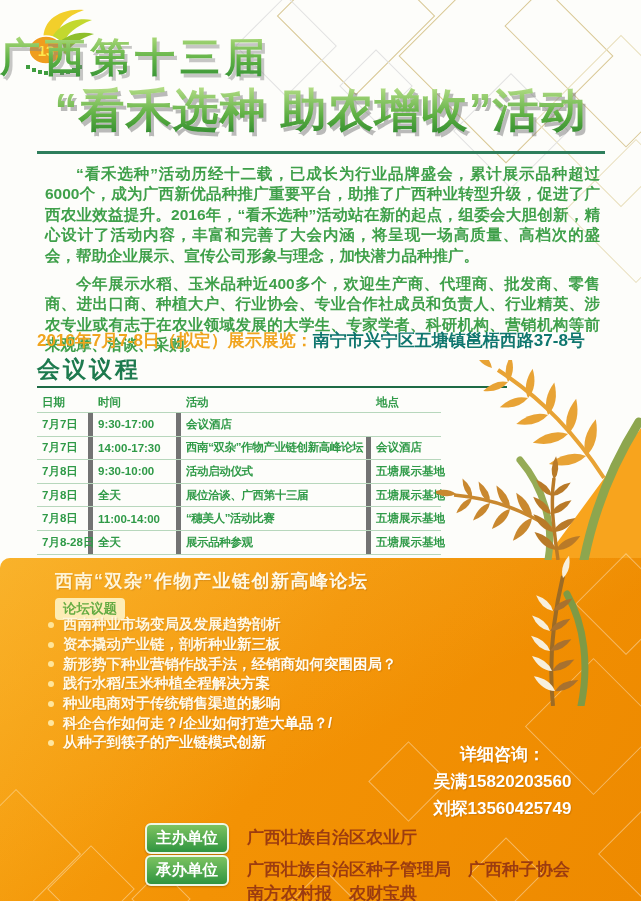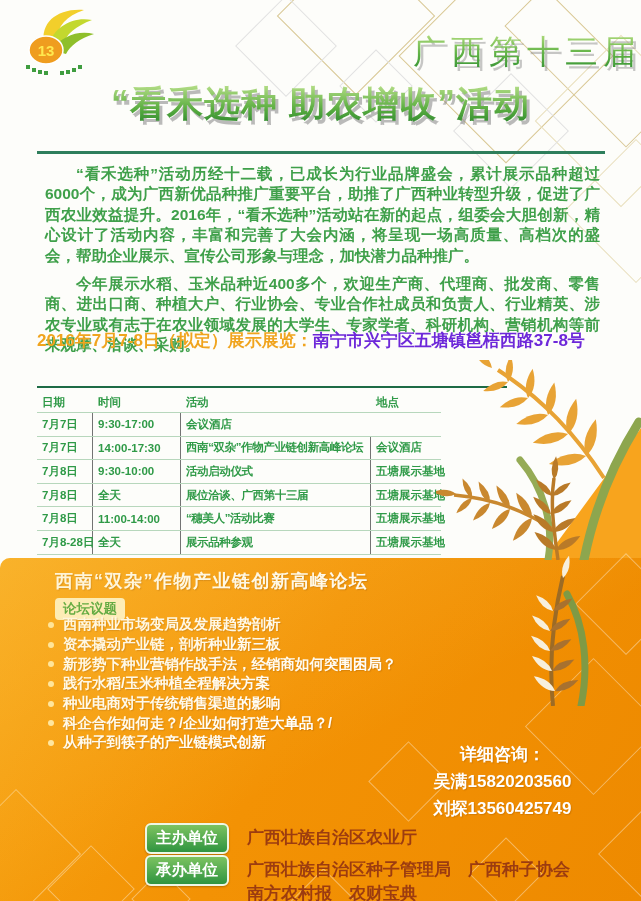--- a/index.html
+++ b/index.html
@@ -8,53 +8,53 @@
     background:#fdfdfa;font-family:"Liberation Sans",sans-serif;
   }
   
   .dm{position:absolute;border:1px solid #d8c793;transform:rotate(45deg);pointer-events:none;}
   .dm.gray{border-color:#e2e2e2;}
   .dm.faint{border-color:#e8dfbd;}
   .odm{position:absolute;border:1.5px solid rgba(255,255,255,.38);transform:rotate(45deg);pointer-events:none;}
 
   
   .edition-title{
-    position:absolute;top:30px;left:0;width:100%;text-align:right;
-    font-size:33px;font-weight:400;letter-spacing:5px;
+    position:absolute;top:30px;left:0;width:100%;text-align:left;
+    font-size:40px;font-weight:700;letter-spacing:5px;
     background:linear-gradient(180deg,#bfe387 0%,#5cb043 55%,#2c8a33 100%);
     -webkit-background-clip:text;background-clip:text;color:transparent;
     filter:drop-shadow(3px 4px 0 rgba(130,130,130,.45));
   }
   .main-title{
     position:absolute;top:80px;left:0;width:100%;text-align:center;white-space:nowrap;
-    font-size:36px;font-weight:900;letter-spacing:1px;
+    font-size:46px;font-weight:900;letter-spacing:1px;
     background:linear-gradient(180deg,#c8e896 0%,#58ac3f 60%,#237e2c 100%);
     -webkit-background-clip:text;background-clip:text;color:transparent;
     filter:drop-shadow(3px 4px 0 rgba(120,120,120,.5));
   }
   .title-rule{position:absolute;top:151px;left:37px;width:568px;height:3px;background:#2e7e5c;}
 
   .intro{position:absolute;top:156px;left:37px;width:571px;color:#3fa04a;
     font-size:15.5px;line-height:20.4px;text-align:justify;font-weight:600;}
   .intro p{margin:8px;text-indent:2em;}
 
   .date-line{position:absolute;top:329px;left:37px;font-size:17px;font-weight:bold;white-space:nowrap;}
   .date-label{color:#f0a41e;}
-  .venue{color:#6d28d9;}
+  .venue{color:#0f766e;}
 
   .agenda-title{position:absolute;top:354px;left:37px;font-size:23px;font-weight:bold;color:#1d7a4e;letter-spacing:3px;}
   .agenda-rule{position:absolute;top:386px;left:37px;width:470px;height:2px;background:#1d6b45;}
 
   .agenda-table{position:absolute;top:392px;left:37px;width:404px;color:#2f9a47;font-weight:bold;font-size:11.5px;}
   .ag-row{display:grid;grid-template-columns:56px 88px 190px 70px;}
   .ag-head{height:20px;}
   .ag-r{height:22.6px;border-top:1px solid #b7d7bc;}
   .ag-r:last-child{border-bottom:1px solid #b7d7bc;}
   .cell{display:flex;align-items:center;padding-left:5px;white-space:nowrap;overflow:visible;}
-  .ag-r .c1,.ag-r .c2,.ag-r .c3{border-right:1px solid #737373;}
+  .ag-r .c1,.ag-r .c2,.ag-r .c3{border-right:5px solid #737373;}
   .c3{letter-spacing:-.4px;}
 
   .wheat-top{position:absolute;right:0;top:360px;z-index:3;}
   .orange-wedge{position:absolute;left:545px;top:428px;width:96px;height:131px;background:#f8a41d;
     clip-path:polygon(100% 0,100% 100%,0 100%);}
 
   .orange-section{position:absolute;left:0;top:558px;width:641px;height:343px;
     background:linear-gradient(115deg,#f7a312 0%,#f39204 45%,#ee8a00 100%);
     border-radius:10px 0 0 0;}
   .orange-section::after{content:"";position:absolute;inset:0;border-radius:10px 0 0 0;
@@ -120,20 +120,21 @@
 
   <div class="intro">
     <p>“看禾选种”活动历经十二载，已成长为行业品牌盛会，累计展示品种超过6000个，成为广西新优品种推广重要平台，助推了广西种业转型升级，促进了广西农业效益提升。2016年，“看禾选种”活动站在新的起点，组委会大胆创新，精心设计了活动内容，丰富和完善了大会内涵，将呈现一场高质量、高档次的盛会，帮助企业展示、宣传公司形象与理念，加快潜力品种推广。</p>
     <p>今年展示水稻、玉米品种近400多个，欢迎生产商、代理商、批发商、零售商、进出口商、种植大户、行业协会、专业合作社成员和负责人、行业精英、涉农专业或有志于在农业领域发展的大学生、专家学者、科研机构、营销机构等前来观摩、洽谈、采购。</p>
   </div>
 
   <div class="date-line">
     <span class="date-label">2016年7月7-8日（拟定）展示展览：</span><span class="venue">南宁市兴宁区五塘镇邕梧西路37-8号</span>
   </div>
 
+  <div class="agenda-title">会议议程</div>
   <div class="agenda-rule"></div>
 
   <div class="agenda-table">
     <div class="ag-row ag-head">
       <div class="cell c1">日期</div>
       <div class="cell c2">时间</div>
       <div class="cell c3">活动</div>
       <div class="cell c4">地点</div>
     </div>
     <div class="ag-row ag-r">

